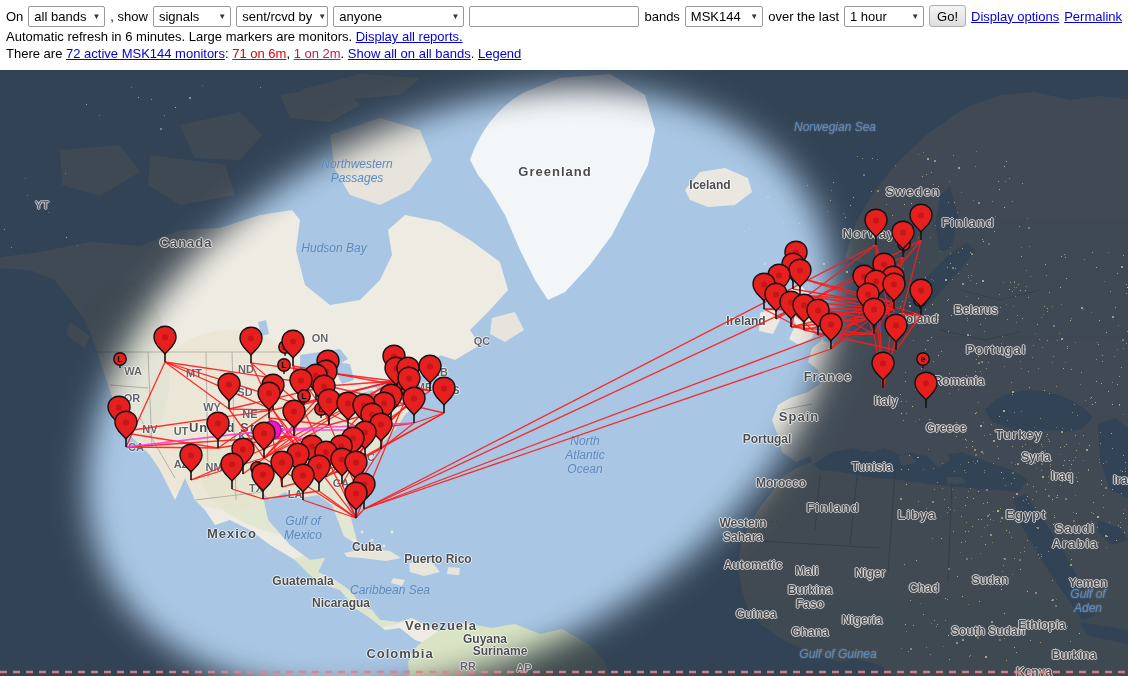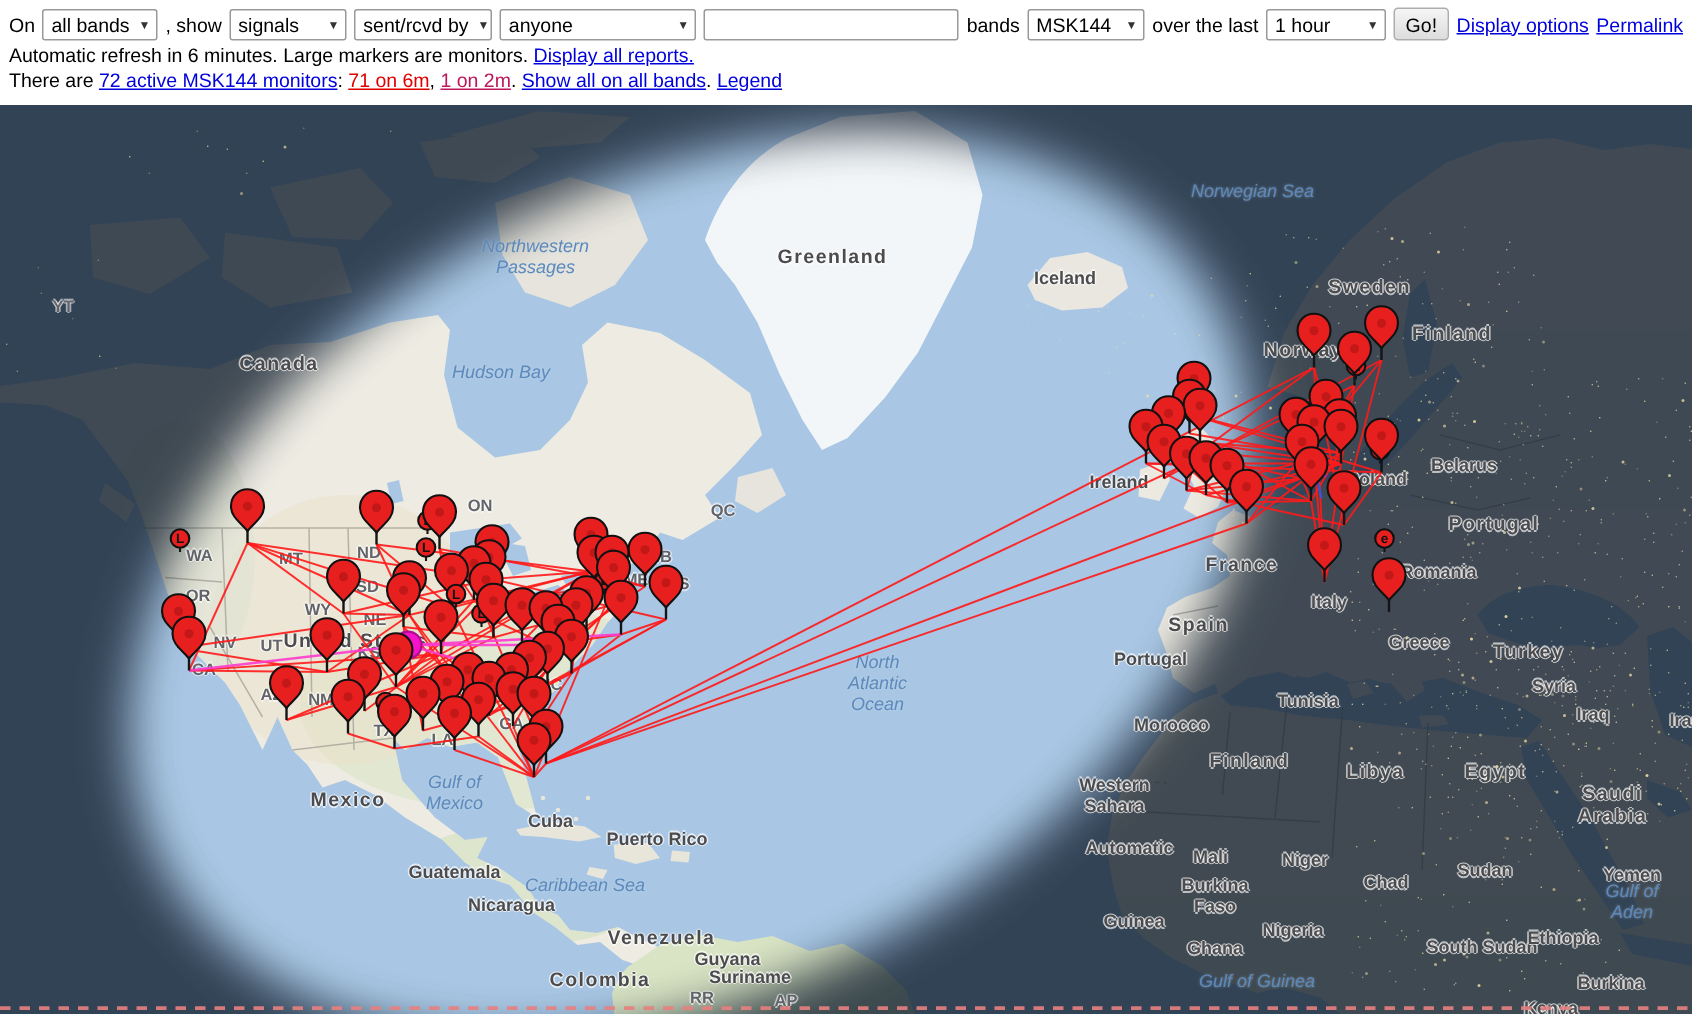--- a/index.html
+++ b/index.html
@@ -1018,21 +1018,21 @@
       <span class="mlabel country" style="left: 886px; top: 332px;">Italy</span>
       <span class="mlabel country" style="left: 946px; top: 359px;">Greece</span>
       <span class="mlabel country big" style="left: 1019px; top: 365px;">Turkey</span>
       <span class="mlabel country" style="left: 1036px; top: 388px;">Syria</span>
       <span class="mlabel country" style="left: 1062px; top: 407px;">Iraq</span>
       <span class="mlabel country" style="left: 1124px; top: 411px;">Iran</span>
       <span class="mlabel country" style="left: 872px; top: 398px;">Tunisia</span>
       <span class="mlabel country" style="left: 781px; top: 414px;">Morocco</span>
       <span class="mlabel country big" style="left: 833px; top: 438px;">Finland</span>
       <span class="mlabel country big" style="left: 917px; top: 445px;">Libya</span>
-      <span class="mlabel country big" style="left: 997px; top: 445px;">Egypt</span>
+      <span class="mlabel country big" style="left: 1026px; top: 445px;">Egypt</span>
       <span class="mlabel country big" style="left: 1075px; top: 467px;">Saudi Arabia</span>
       <span class="mlabel country" style="left: 743px; top: 461px;">Western
 Sahara</span>
       <span class="mlabel country" style="left: 753px; top: 496px;">Automatic</span>
       <span class="mlabel country" style="left: 807px; top: 502px;">Mali</span>
       <span class="mlabel country" style="left: 870px; top: 504px;">Niger</span>
       <span class="mlabel country" style="left: 924px; top: 519px;">Chad</span>
       <span class="mlabel country" style="left: 990px; top: 511px;">Sudan</span>
       <span class="mlabel country" style="left: 1088px; top: 514px;">Yemen</span>
       <span class="mlabel country" style="left: 810px; top: 528px;">Burkina

